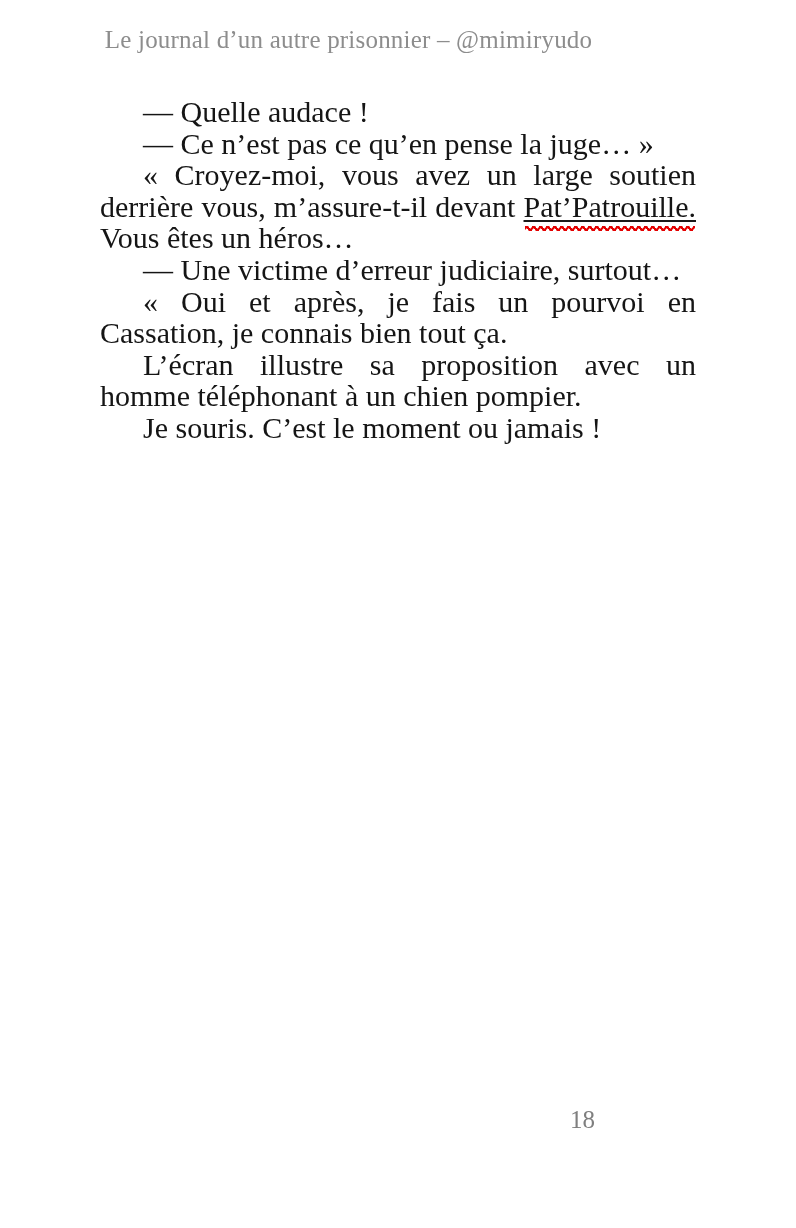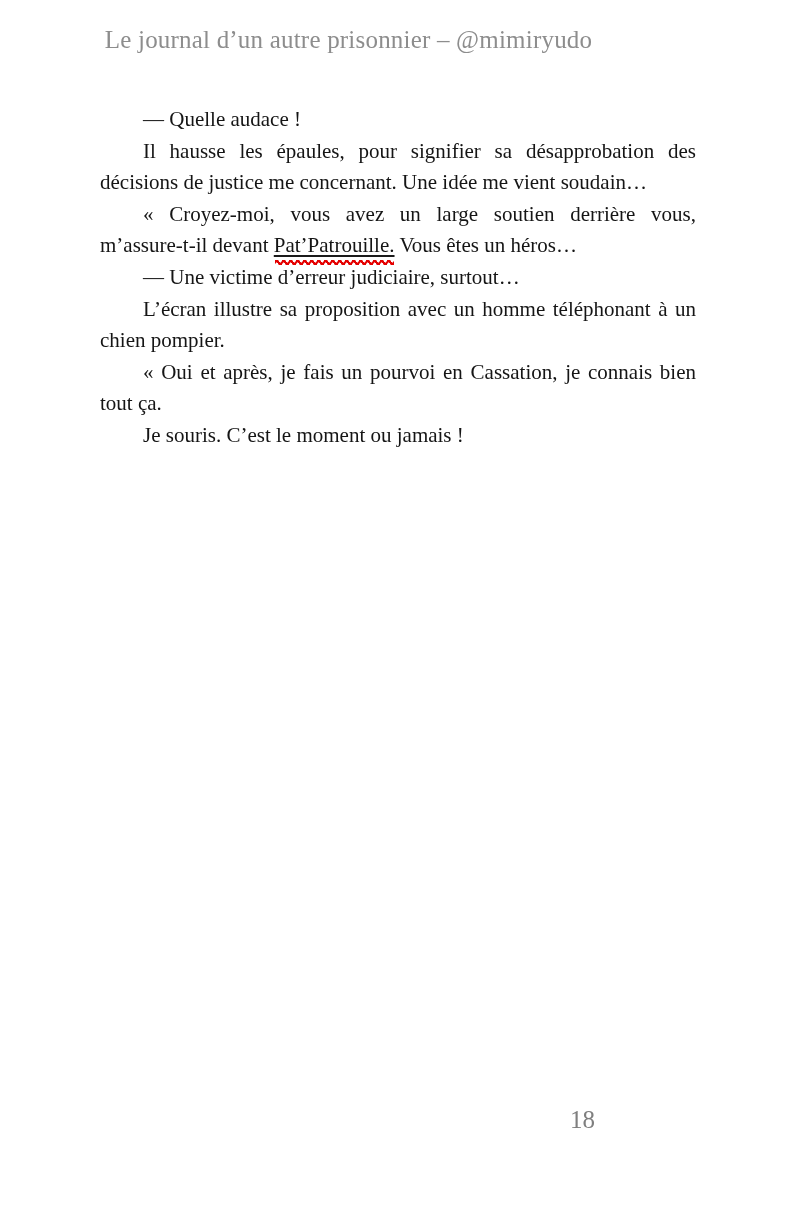--- a/index.html
+++ b/index.html
@@ -26,24 +26,24 @@
     left: 0;
     width: 100%;
     text-align: center;
     font-size: 25px;
     line-height: 32px;
     color: var(--header-color, #8d8d8d);
     letter-spacing: 0.2px;
   }
   .text-body {
     position: absolute;
-    top: 104px;
+    top: 96px;
     left: 100px;
     width: 596px;
-    font-size: 21px;
+    font-size: 30px;
     line-height: 31.6px;
     text-align: justify;
     color: var(--text-color, #151515);
   }
   .text-body p {
     margin: 0;
     padding: 0;
     text-indent: 43px;
     hyphens: none;
   }
@@ -81,23 +81,23 @@
 </style>
 </head>
 <body>
 
 <div class="page">
 
   <div class="running-header">Le journal d’un autre prisonnier – @mimiryudo</div>
 
   <div class="text-body" id="text-body">
       <p><span>—&nbsp;Quelle audace&nbsp;!</span></p>
-      <p><span>Il hausse les épaules, pour signifier sa désapprobation des décisions de justice me concernant. Une idée me vient soudain…</span></p>
+      <p><span>—&nbsp;Ce n’est pas ce qu’en pense la juge…&nbsp;»</span></p>
       <p><span>«&nbsp;Croyez-moi, vous avez un large soutien derrière vous, m’assure-t-il devant </span><span class="misspelled">Pat’Patrouille.</span><span> Vous êtes un héros…</span></p>
       <p><span>—&nbsp;Une victime d’erreur judiciaire, surtout…</span></p>
+      <p><span>«&nbsp;Oui et après, je fais un pourvoi en Cassation, je connais bien tout ça.</span></p>
       <p><span>L’écran illustre sa proposition avec un homme téléphonant à un chien pompier.</span></p>
-      <p><span>«&nbsp;Oui et après, je fais un pourvoi en Cassation, je connais bien tout ça.</span></p>
       <p><span>Je souris. C’est le moment ou jamais&nbsp;!</span></p>
     </div>
 
   <div class="page-number">18</div>
 
 </div>
 
 </body></html>

